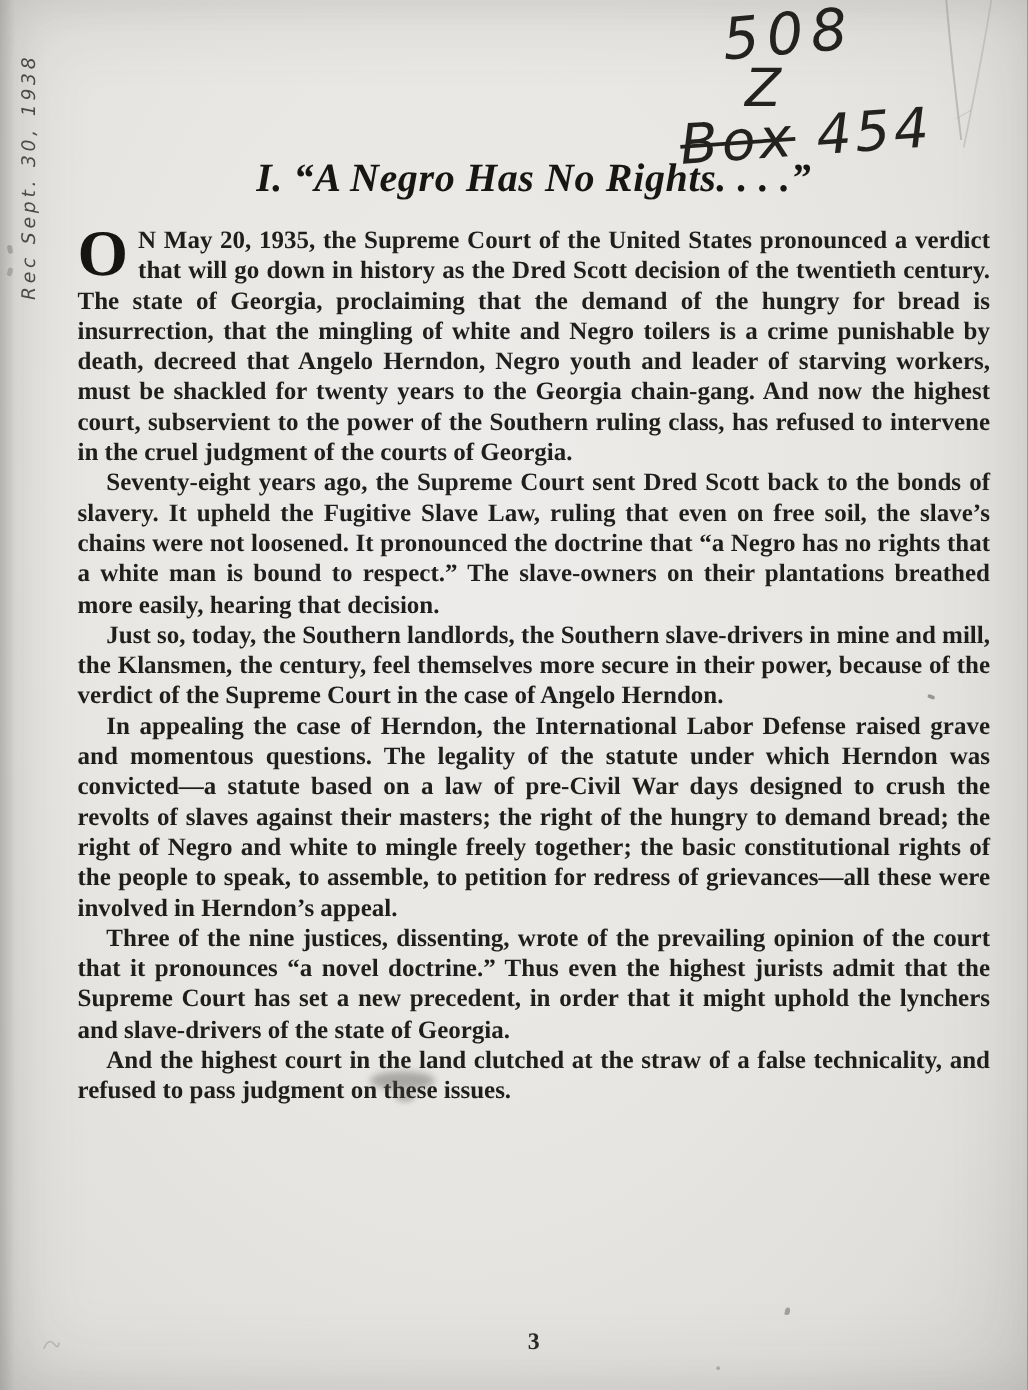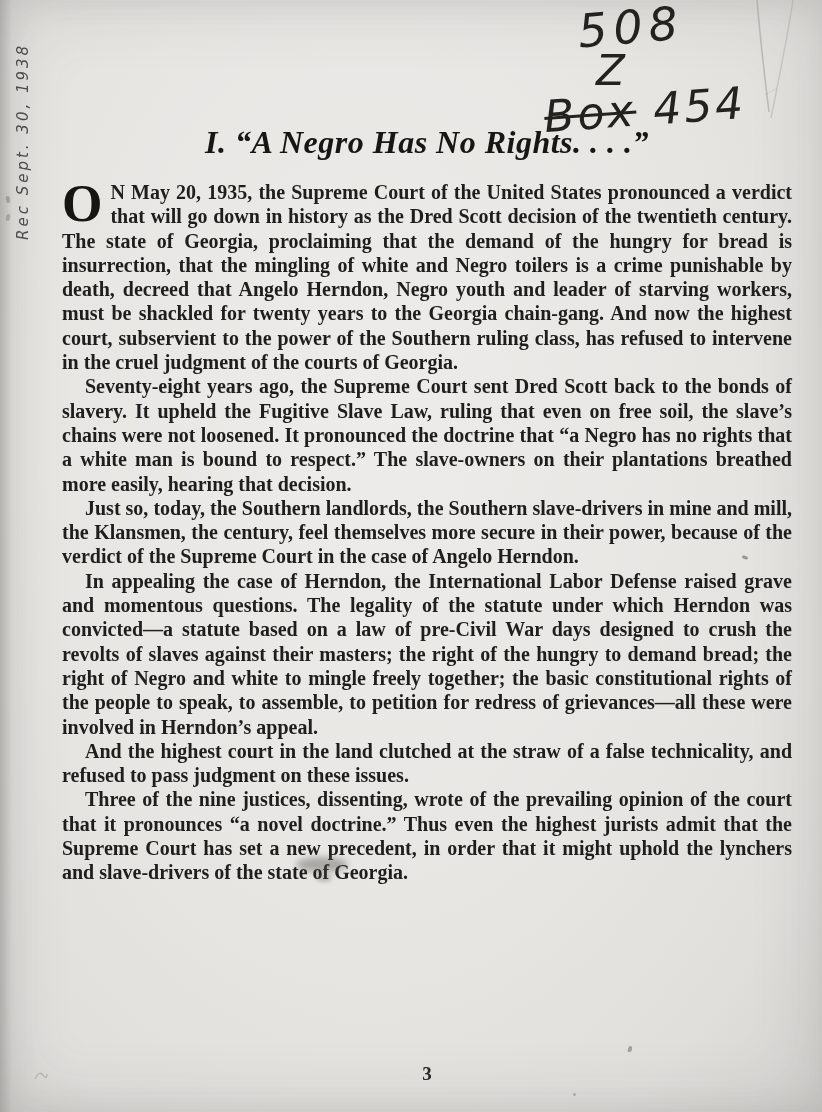--- a/index.html
+++ b/index.html
@@ -66,22 +66,22 @@
     <path d="M30,95 L42,88" stroke="#a4a3a0" stroke-width="1" fill="none" opacity="0.35"></path>
   </svg>
 
   <div class="title">I.  “A Negro Has No Rights. . . .”</div>
 
   <div class="body">
     <p class="para first"><span class="dropcap">O</span><span>N May 20, 1935, the Supreme Court of the United States pronounced a verdict that will go down in history as the Dred Scott decision of the twentieth century. The state of Georgia, proclaiming that the demand of the hungry for bread is insurrection, that the mingling of white and Negro toilers is a crime punishable by death, decreed that Angelo Herndon, Negro youth and leader of starving workers, must be shackled for twenty years to the Georgia chain-gang. And now the highest court, subservient to the power of the Southern ruling class, has refused to intervene in the cruel judgment of the courts of Georgia.</span></p>
   <p class="para">Seventy-eight years ago, the Supreme Court sent Dred Scott back to the bonds of slavery. It upheld the Fugitive Slave Law, ruling that even on free soil, the slave’s chains were not loosened. It pronounced the doctrine that “a Negro has no rights that a white man is bound to respect.” The slave-owners on their plantations breathed more easily, hearing that decision.</p>
       <p class="para">Just so, today, the Southern landlords, the Southern slave-drivers in mine and mill, the Klansmen, the century, feel themselves more secure in their power, because of the verdict of the Supreme Court in the case of Angelo Herndon.</p>
       <p class="para">In appealing the case of Herndon, the International Labor Defense raised grave and momentous questions. The legality of the statute under which Herndon was convicted—a statute based on a law of pre-Civil War days designed to crush the revolts of slaves against their masters; the right of the hungry to demand bread; the right of Negro and white to mingle freely together; the basic constitutional rights of the people to speak, to assemble, to petition for redress of grievances—all these were involved in Herndon’s appeal.</p>
+      <p class="para">Three of the nine justices, dissenting, wrote of the prevailing opinion of the court that it pronounces “a novel doctrine.” Thus even the highest jurists admit that the Supreme Court has set a new precedent, in order that it might uphold the lynchers and slave-drivers of the state of Georgia.</p>
       <p class="para">And the highest court in the land clutched at the straw of a false technicality, and refused to pass judgment on these issues.</p>
-      <p class="para">Three of the nine justices, dissenting, wrote of the prevailing opinion of the court that it pronounces “a novel doctrine.” Thus even the highest jurists admit that the Supreme Court has set a new precedent, in order that it might uphold the lynchers and slave-drivers of the state of Georgia.</p>
     </div>
 
   <div class="smudge"></div>
   <div class="smudge2"></div>
   <div class="speck sp1"></div>
   <div class="speck sp2"></div>
   <div class="speck sp3"></div>
   <div class="speck sp4"></div>
   <div class="speck sp5"></div>
   <svg class="squiggle" width="16" height="14" viewBox="0 0 16 14">

